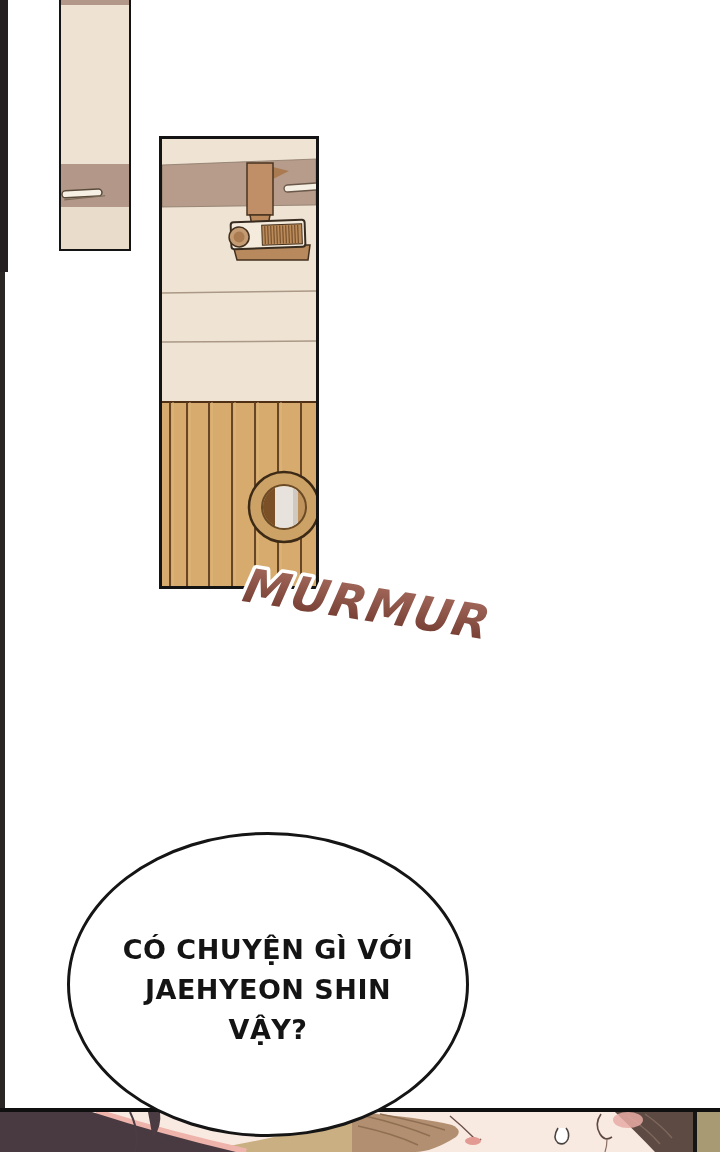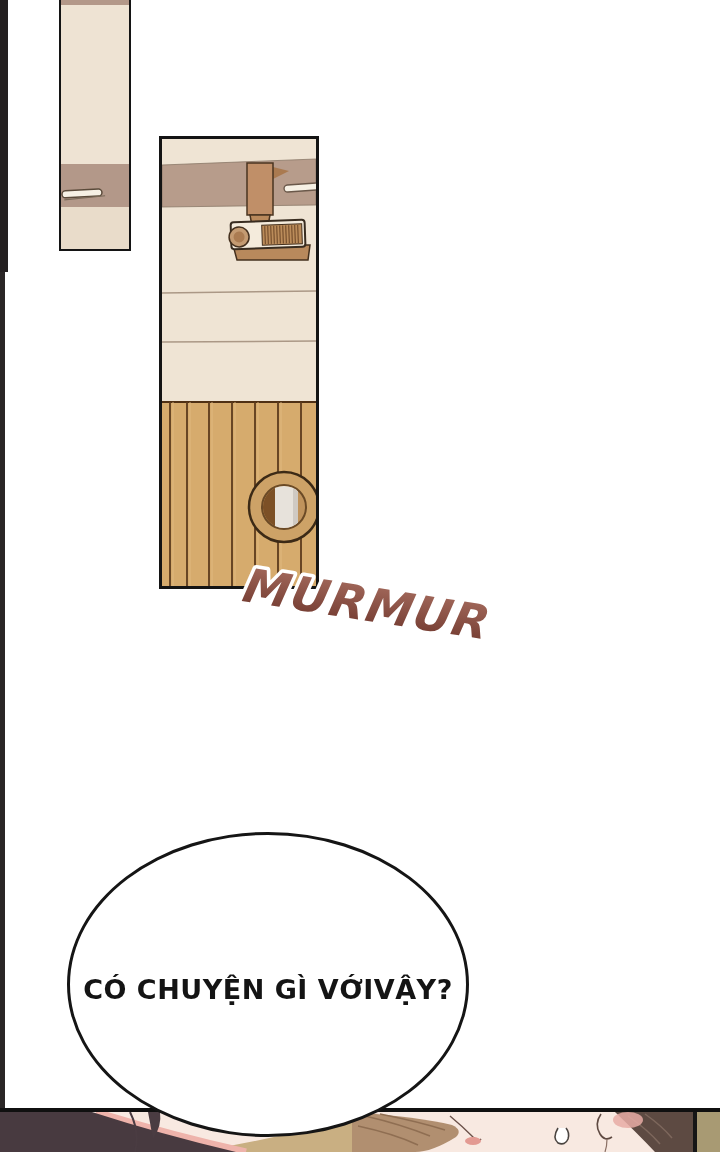--- a/index.html
+++ b/index.html
@@ -19,21 +19,21 @@
   .panel-main{left:159px;top:136px;width:154px;height:447px;border:3px solid #141414;
               background:#efe4d4;z-index:1;}
 
   
   .murmur{left:240px;top:528px;width:240px;height:110px;transform:rotate(9deg) skewX(-4deg);
           transform-origin:20% 50%;z-index:4;overflow:visible;}
 
   
   .bubble{left:67px;top:832px;width:402px;height:305px;background:#ffffff;
           border:3px solid #151515;border-radius:50%;z-index:6;
-          display:flex;align-items:center;justify-content:center;
+          display:flex;flex-direction:column;align-items:center;justify-content:center;
           padding-top:10px;box-sizing:border-box;}
   .bubble-line{font-weight:bold;font-size:27px;line-height:40px;color:#141414;
                letter-spacing:.5px;text-align:center;white-space:nowrap;}
 
   
   .panel-bottom{left:0;top:1108px;width:720px;height:44px;border-top:4px solid #101010;
                 box-sizing:border-box;background:#f8e9e1;z-index:2;}
   svg{display:block;}
 </style>
 </head>
@@ -174,16 +174,17 @@
 
       <path d="M96,0 Q166,22 246,40" fill="none" stroke="#eeb3ab" stroke-width="7"></path>
       <path d="M0,0 L92,0 Q160,22 236,40 L0,40 Z" fill="#483a40"></path>
       <path d="M130,0 Q140,20 135,40" fill="none" stroke="#4a3c42" stroke-width="2"></path>
       <path d="M148,0 L160,0 Q162,14 153,27 Z" fill="#4a3c42"></path>
     </svg>
   </div>
 
   <div class="abs bubble">
     <div class="bubble-line">CÓ CHUYỆN GÌ VỚI</div>
+    <div class="bubble-line">JAEHYEON SHIN</div>
     <div class="bubble-line">VẬY?</div>
   </div>
 
 </div>
 
 </body></html>

